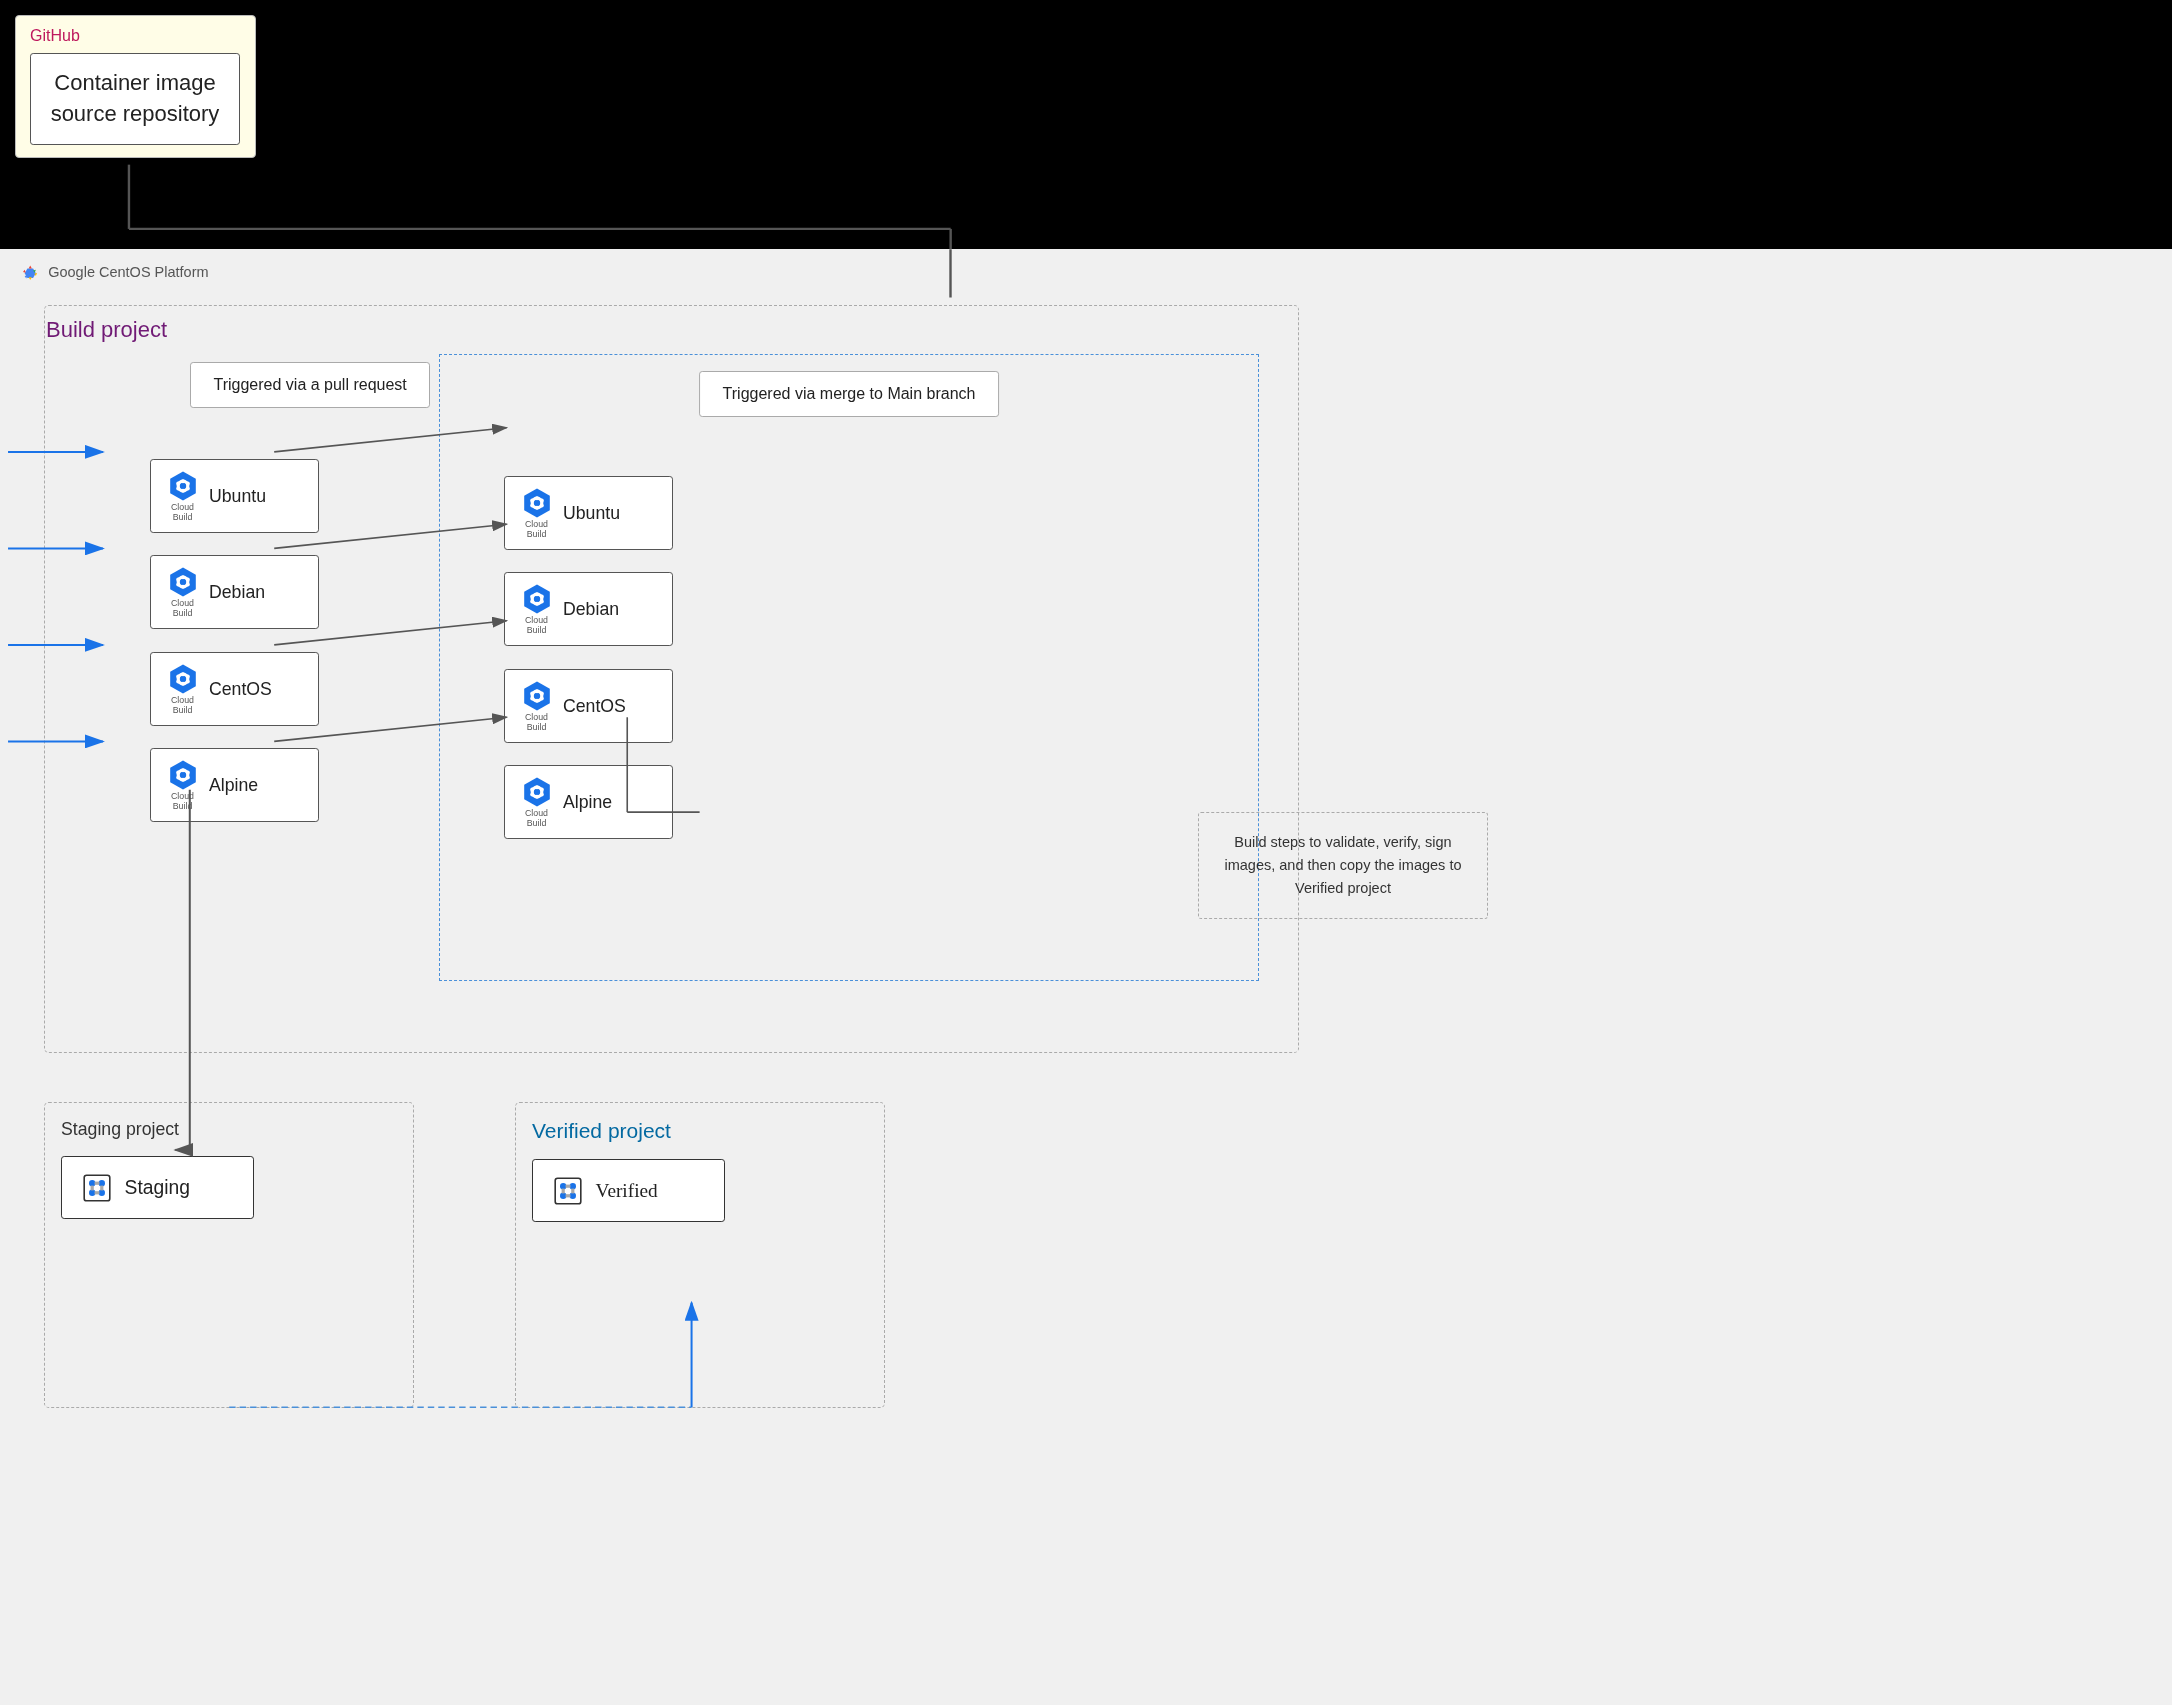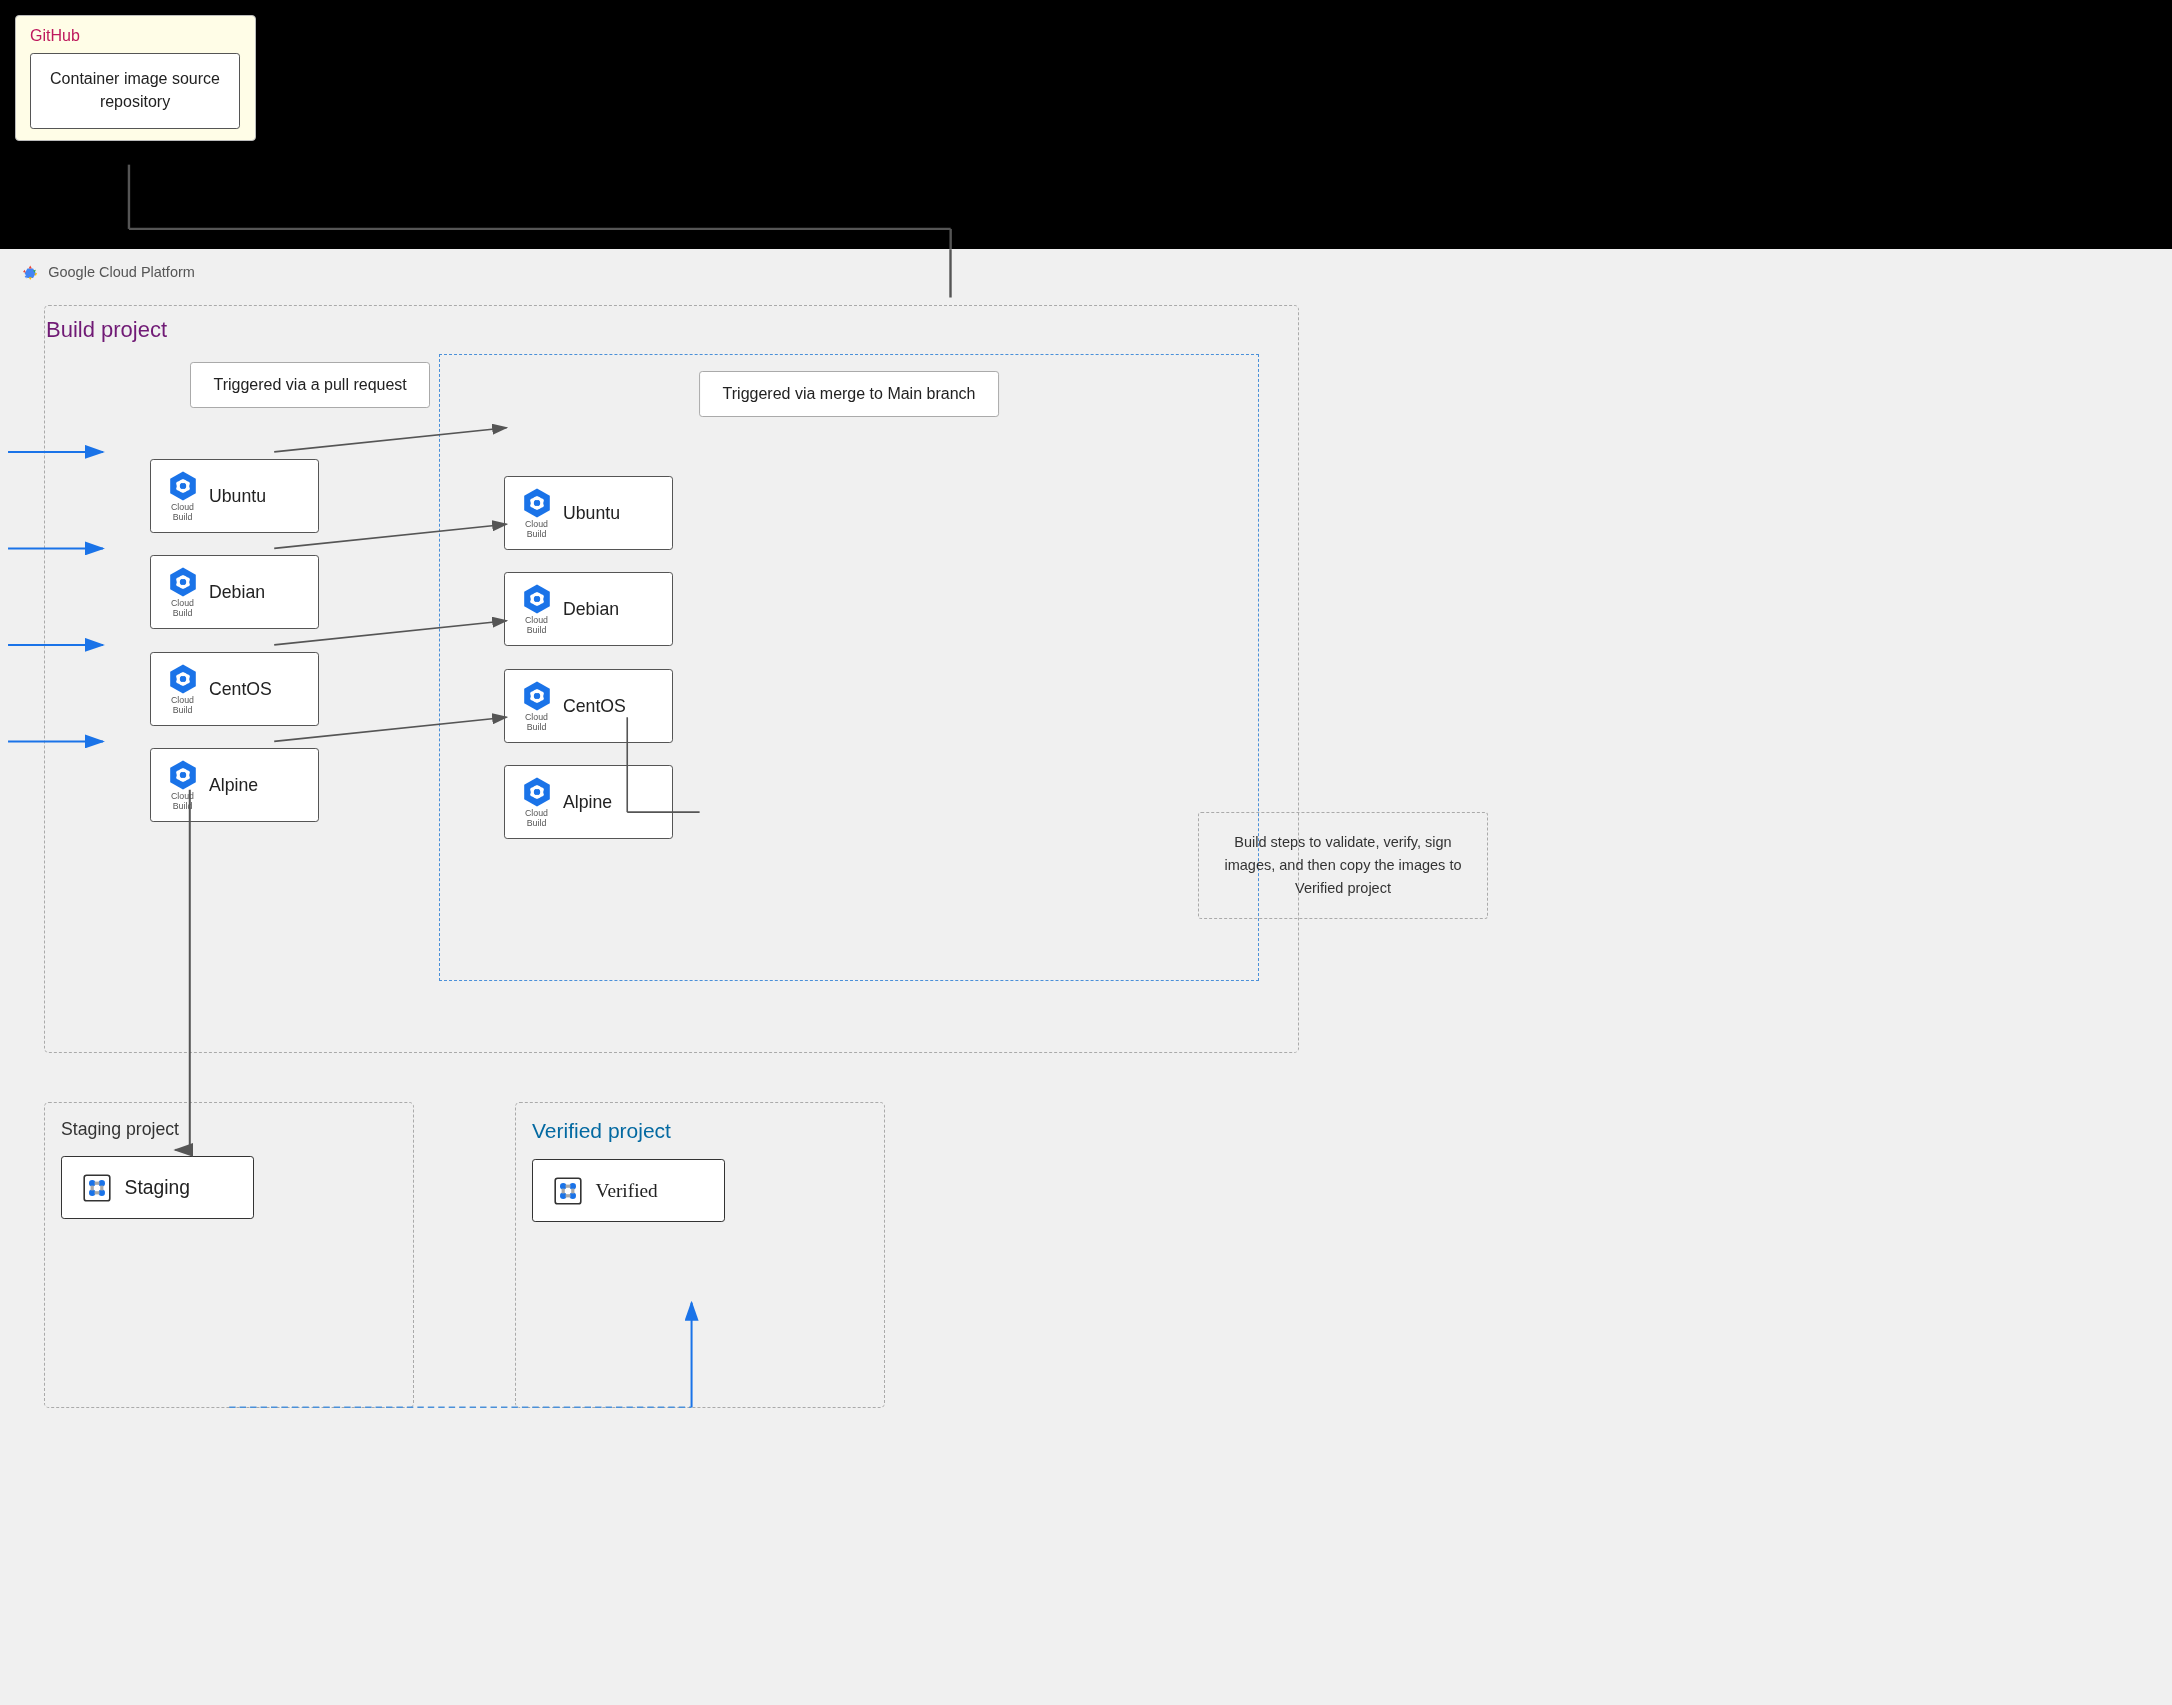--- a/index.html
+++ b/index.html
@@ -14,21 +14,21 @@
 </head>
 <body>
 
 <div style="position:relative; width:2172px; height:1705px; background:#000; overflow:hidden;">
 
   <div style="position:absolute; top:0; left:0; width:2172px; height:249px; background:#000;">
 
     <div style="position:absolute; top:14.5px; left:14.5px; background:#fffde7; border:1.2px solid #bbb; border-radius:4px; padding:11.3px 14.5px; width:241px;">
       <div style="font-size:16px; color:#be185d; margin-bottom:8px;">GitHub</div>
       <div style="background:#fff; border:1.2px solid #555; border-radius:3.2px; padding:14.5px 16px; text-align:center;">
-        <span style="font-size:16px; color:#222; line-height:1.4; display:block;">Container image source repository</span>
+        <span style="font-size:22px; color:#222; line-height:1.4; display:block;">Container image source repository</span>
       </div>
     </div>
 
     <svg style="position:absolute;top:0;left:0;width:2172px;height:249px;" viewBox="0 0 2701 310" width="2172" height="249">
 
       <line x1="159" y1="205" x2="159" y2="285" stroke="#555" stroke-width="3"></line>
 
       <line x1="159" y1="285" x2="1182" y2="285" stroke="#555" stroke-width="3"></line>
 
       <line x1="1182" y1="285" x2="1182" y2="310" stroke="#555" stroke-width="3"></line>
@@ -41,21 +41,21 @@
 
       <svg width="22.5" height="17.7" viewBox="0 0 28 22">
         <path d="M17.5 5.5h-7l-3.5 6 3.5 6h7l3.5-6z" fill="#4285F4"></path>
         <path d="M14 2l-2 3.5h4z" fill="#EA4335"></path>
         <path d="M14 20l2-3.5h-4z" fill="#FBBC04"></path>
         <path d="M21 7l-3.5 1 2 3z" fill="#34A853"></path>
         <path d="M7 7l1.5 4-3.5-1z" fill="#EA4335"></path>
         <path d="M7 15l3.5-1-1.5 4z" fill="#4285F4"></path>
         <path d="M21 15l-2-3 3.5-1z" fill="#FBBC04"></path>
       </svg>
-      <span style="font-size:14.5px; color:#555;">Google Cloud Platform</span>
+      <span style="font-size:14.5px; color:#555;">Google CentOS Platform</span>
     </div>
 
     <div style="position:absolute; top:56px; left:44px; width:1255px; height:748px; border:1.6px dashed #aaa; border-radius:4.8px;">
       <span style="position:absolute; top:11.3px; left:1px; font-size:22px; color:#701a75;">Build project</span>
 
       <div style="position:absolute; top:56px; left:145px; background:#fff; border:1.2px solid #aaa; border-radius:3.2px; padding:13px 22.5px; font-size:16px; color:#222; text-align:center;">
         <span>Triggered via a pull request</span>
       </div>
 
       <div style="position:absolute; top:153px; left:105px; background:#fff; border:1.2px solid #555; border-radius:3.2px; padding:9.7px 13px; display:flex; align-items:center; gap:8px; width:169px;">

